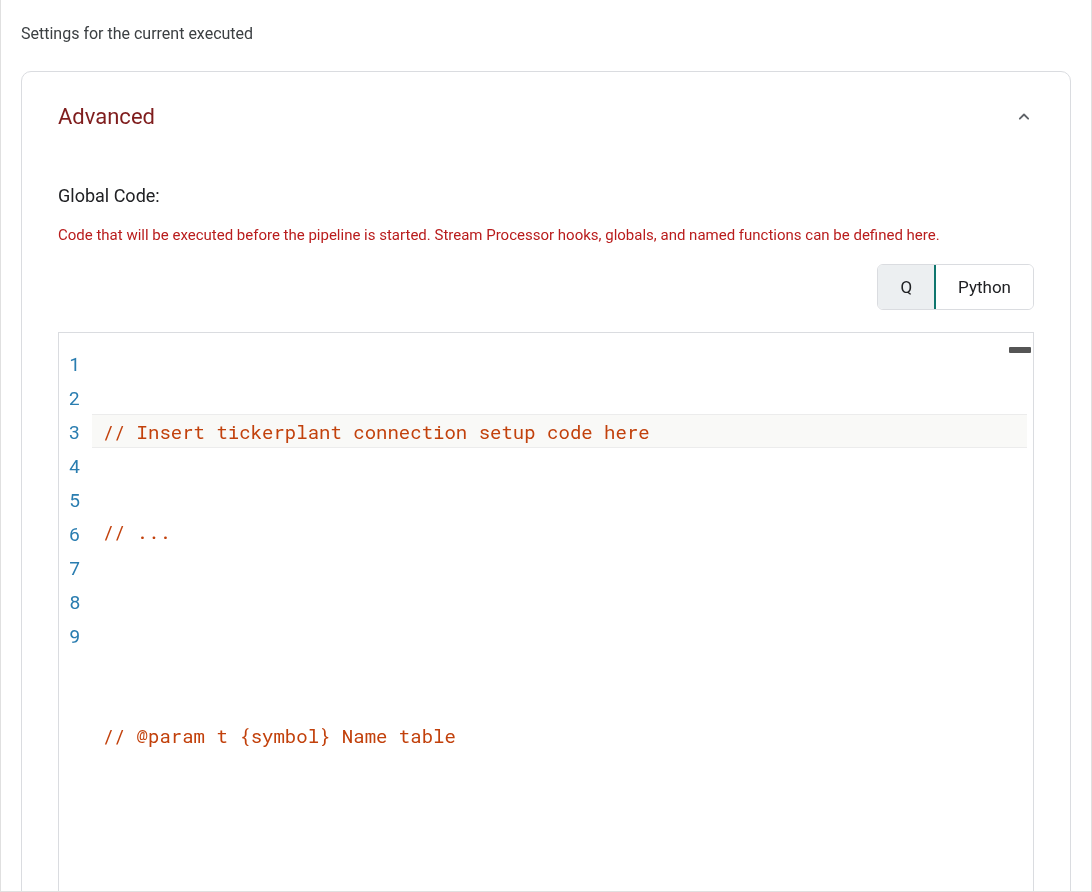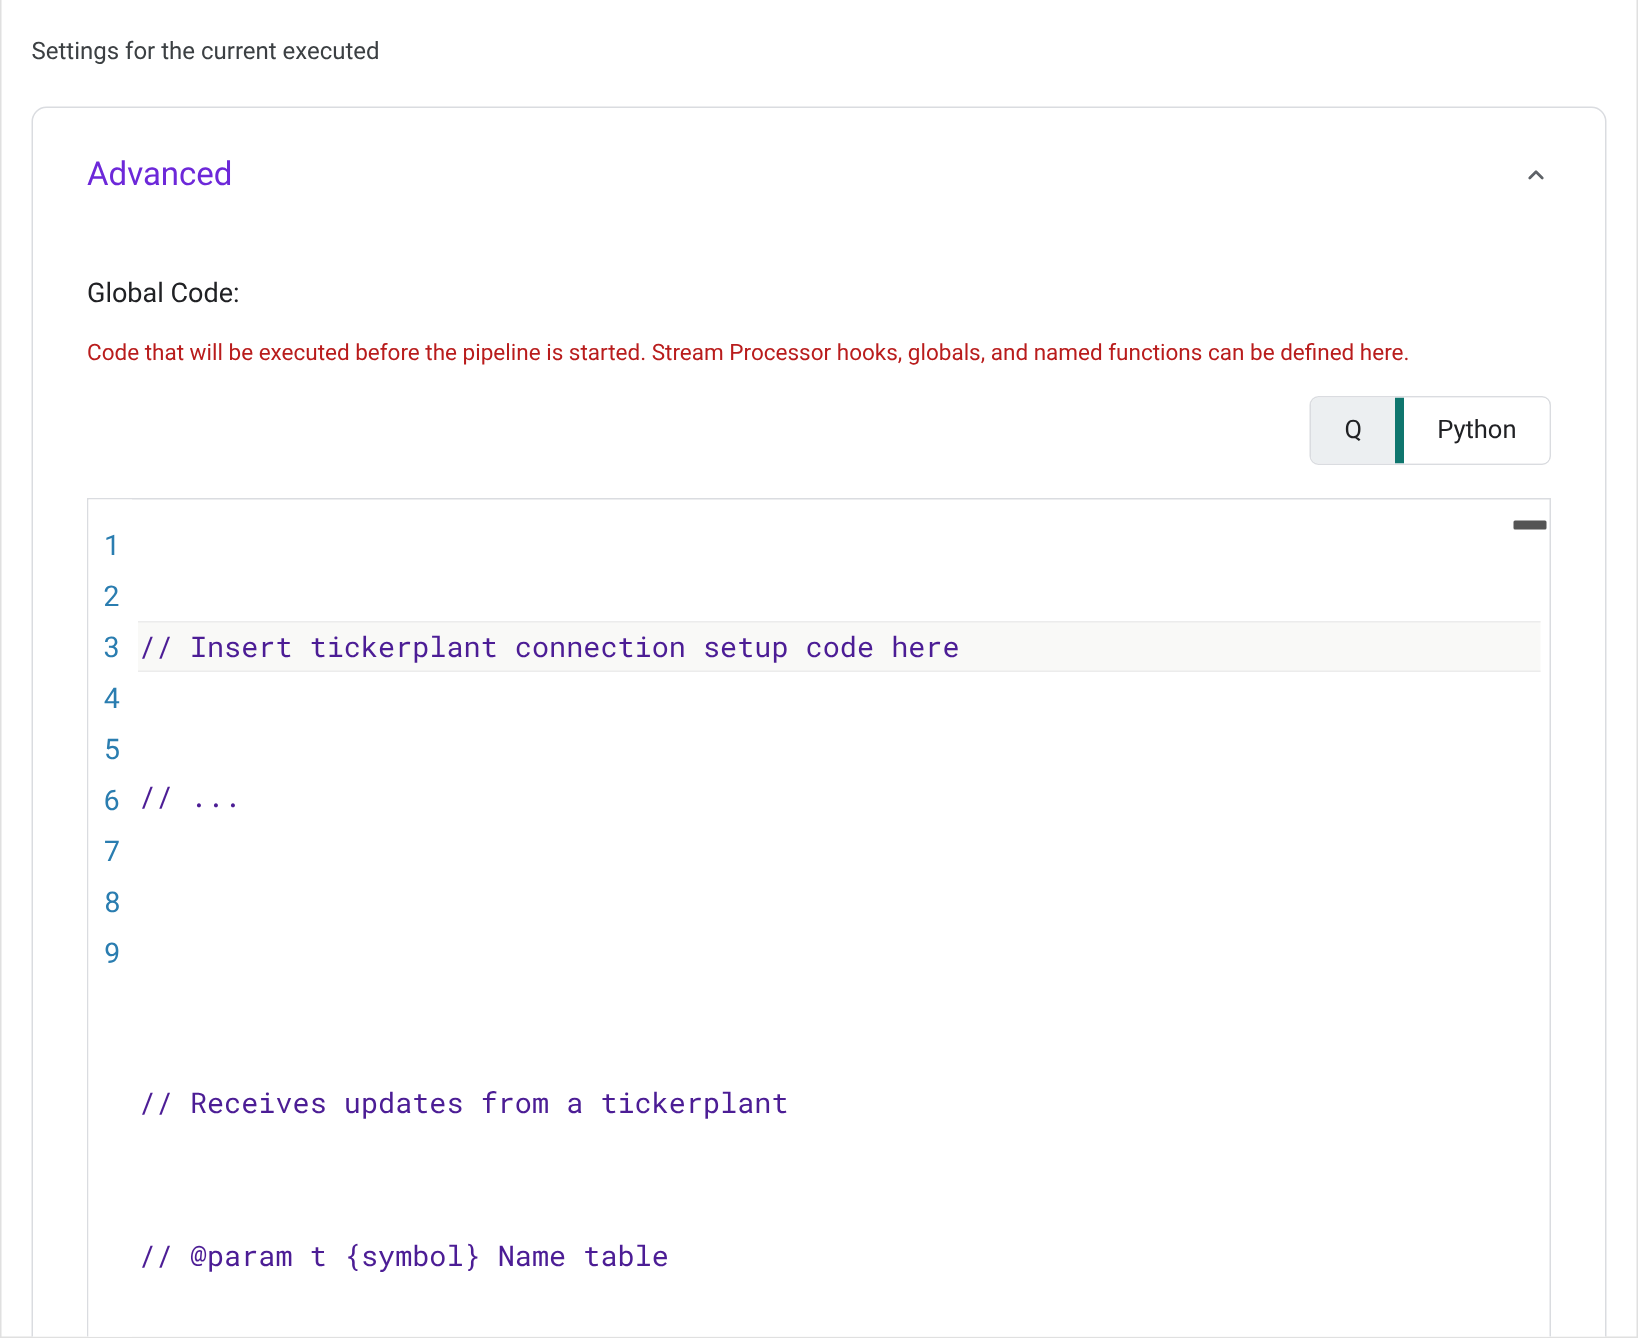--- a/index.html
+++ b/index.html
@@ -35,21 +35,21 @@
   }
   .card-header-row {
     display: flex;
     align-items: center;
     justify-content: space-between;
     margin-bottom: 56px;
   }
   .card-title {
     font-size: 22px;
     font-weight: 400;
-    color: #6d28d9;
+    color: #7f1d1d;
     text-align: right;
   }
   .chevron {
     width: 20px;
     height: 20px;
     cursor: pointer;
     color: #5f6368;
   }
   .section-label {
     font-size: 18px;
@@ -82,21 +82,21 @@
     background: #fff;
     border: none;
     cursor: pointer;
     color: #202124;
     font-family: inherit;
   }
   .lang-btn.active {
     background: #eceff1;
   }
   .lang-btn + .lang-btn {
-    border-left: 6px solid #0f766e;
+    border-left: 2px solid #0f766e;
     text-align: right;
   }
   .code-editor {
     border: 1px solid #dadce0;
     font-family: "Roboto Mono", "SFMono-Regular", Consolas, "Liberation Mono", Menlo, monospace;
     font-size: 19px;
     line-height: 34px;
     background: #fff;
     position: relative;
   }
@@ -125,21 +125,21 @@
     height: 34px;
     position: relative;
   }
   .line.current {
     background: #f9f9f7;
     border-top: 1px solid #ececec;
     border-bottom: 1px solid #ececec;
     margin-top: -1px;
     margin-bottom: -1px;
   }
-  .cmt { color: #4c1d95; }
+  .cmt { color: #c2410c; margin-left: 10px; }
   .scroll-mark {
     position: absolute;
     top: 14px;
     right: 2px;
     width: 22px;
     height: 6px;
     background: #555;
     border-radius: 1px;
   }
 </style>
@@ -179,21 +179,20 @@
           <div>5</div>
           <div>6</div>
           <div>7</div>
           <div>8</div>
           <div>9</div>
         </div>
         <div class="code-lines">
           <div class="line current"><span class="cmt">// Insert tickerplant connection setup code here</span></div>
           <div class="line"><span class="cmt">// ...</span></div>
           <div class="line"><span></span></div>
-          <div class="line"><span class="cmt">// Receives updates from a tickerplant</span></div>
           <div class="line"><span class="cmt">// @param t {symbol} Name table</span></div>
           
           
           
           
           <div class="scroll-mark"></div>
         </div>
       </div>
     </div>
   </div>

